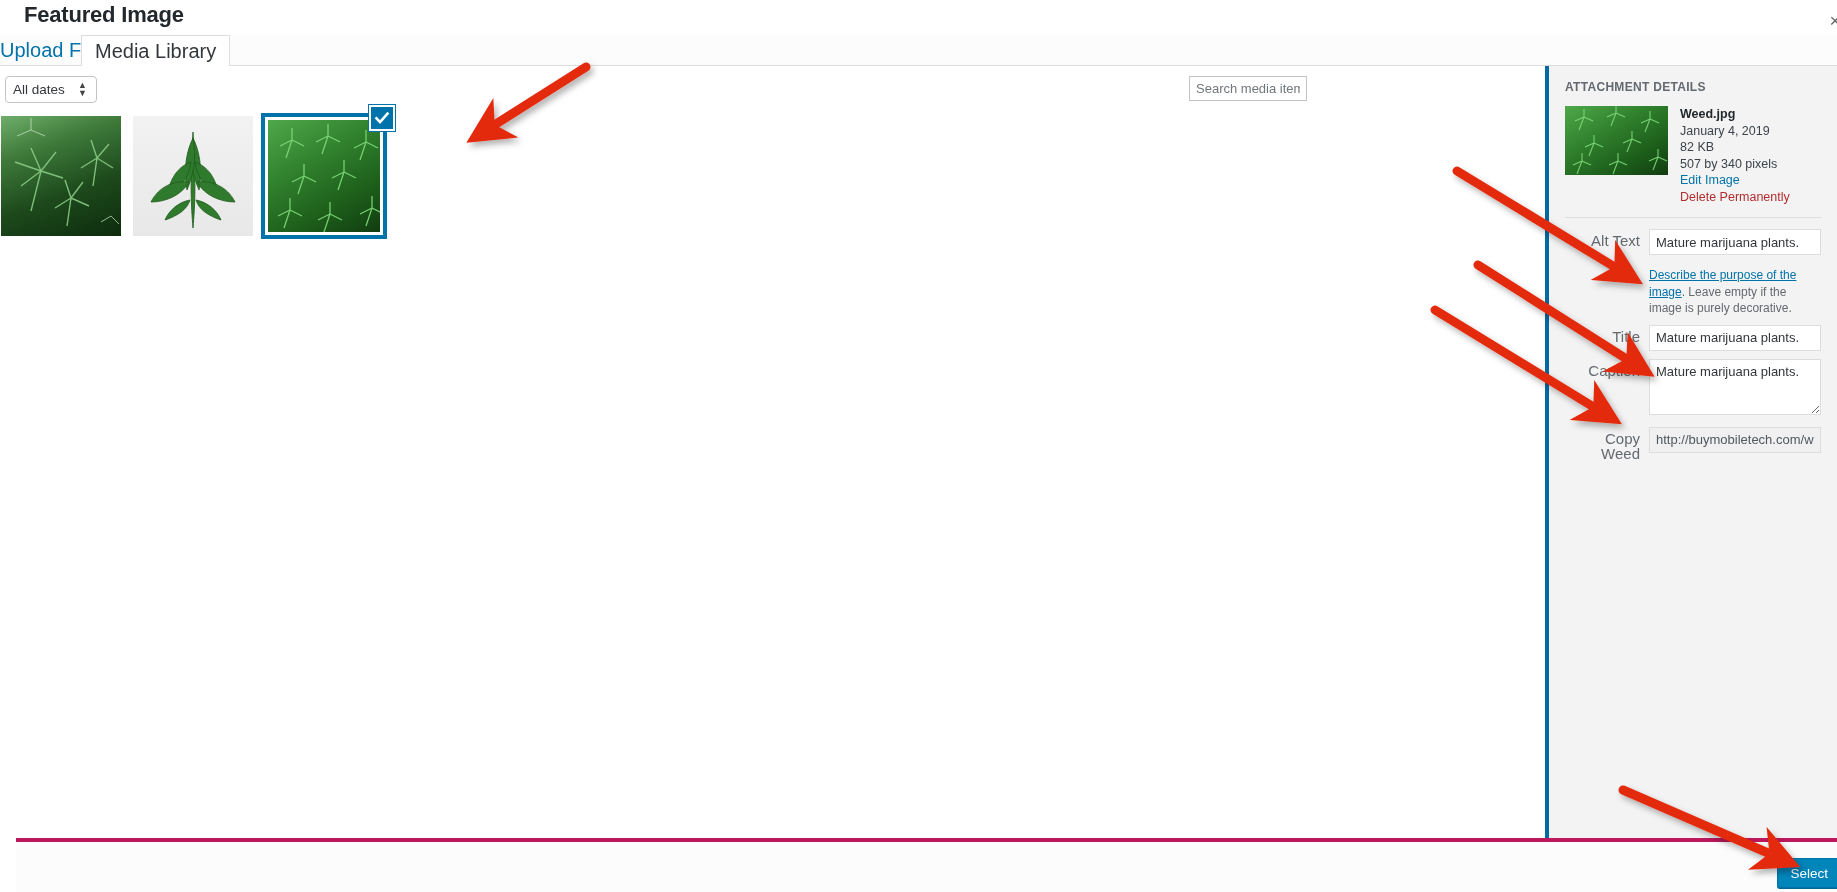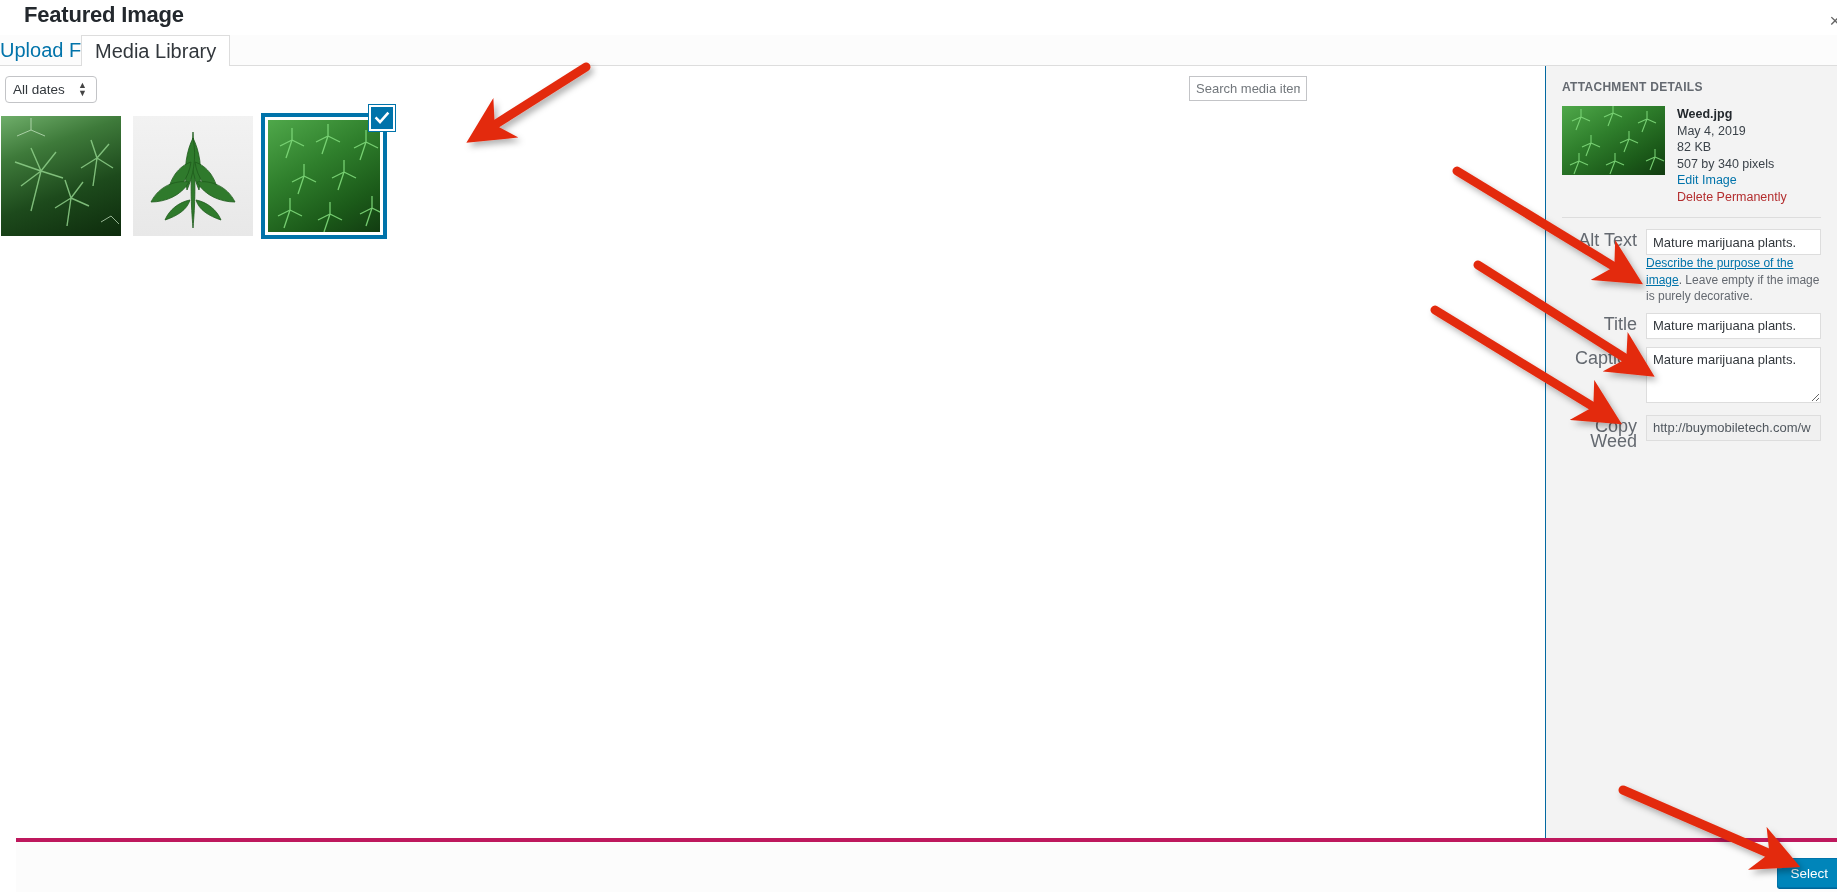--- a/index.html
+++ b/index.html
@@ -171,21 +171,21 @@
   .plant-bright { background: linear-gradient(150deg,#4fa84a 0%,#2f7f2c 40%,#1b5a19 75%,#123c11 100%); position:absolute; inset:0; }
   .leaf-bg { background: linear-gradient(180deg,#f2f2f2 0%,#e8e8e8 100%); position:absolute; inset:0; }
 
   
   .sidebar {
     position: absolute;
     left: 1545px; top: 66px;
     width: 292px;
     height: 772px;
     background: #f3f3f3;
-    border-left: 1px solid #0369a1;
+    border-left: 4px solid #0369a1;
     padding: 14px 16px 0 16px;
   }
   .sidebar-heading {
     font-size: 12px;
     font-weight: bold;
     color: #646970;
     letter-spacing: 0.3px;
     margin: 0 0 12px 0;
   }
   .details-row {
@@ -216,21 +216,21 @@
     display: flex;
     align-items: flex-start;
     margin-bottom: 8px;
   }
   .field-label {
     width: 84px;
     flex: 0 0 84px;
     text-align: right;
     padding-right: 9px;
     padding-top: 4px;
-    font-size: 18px;
+    font-size: 15px;
     color: #646970;
     line-height: 15px;
   }
   .field-control { flex: 1 1 auto; min-width: 0; }
   .text-input {
     width: 100%;
     height: 26px;
     border: 1px solid #ddd;
     background: #fff;
     font-size: 13px;
@@ -249,21 +249,21 @@
     font-family: "Liberation Sans", sans-serif;
     resize: vertical;
     line-height: 16px;
   }
   .ta-caption { height: 56px; }
   .ta-description { height: 56px; }
   .help-text {
     font-size: 12px;
     color: #646970;
     line-height: 16.5px;
-    margin-top: 0;
+    margin-top: 12px;
   }
   .help-text a {
     color: #0073aa;
     text-decoration: underline;
   }
 
   
   .footer {
     position: absolute;
     left: 16px; top: 838px;
@@ -400,21 +400,21 @@
               <path d="M62 46 L67 33 M67 33 L58 37 M67 33 L76 37 M67 33 L67 25"></path>
               <path d="M12 68 L17 55 M17 55 L8 59 M17 55 L26 59 M17 55 L17 47"></path>
               <path d="M48 68 L53 55 M53 55 L44 59 M53 55 L62 59 M53 55 L53 47"></path>
               <path d="M88 64 L93 51 M93 51 L84 55 M93 51 L102 55 M93 51 L93 43"></path>
             </g>
           </svg>
         </div>
       </div>
       <div class="details-meta">
         <div class="details-filename">Weed.jpg</div>
-        <div>May 4, 2019</div>
+        <div>January 4, 2019</div>
         <div>82 KB</div>
         <div>507 by 340 pixels</div>
         <span class="link-blue">Edit Image</span>
         <span class="link-red">Delete Permanently</span>
       </div>
     </div>
 
     <div class="form">
 
       <div class="field">

